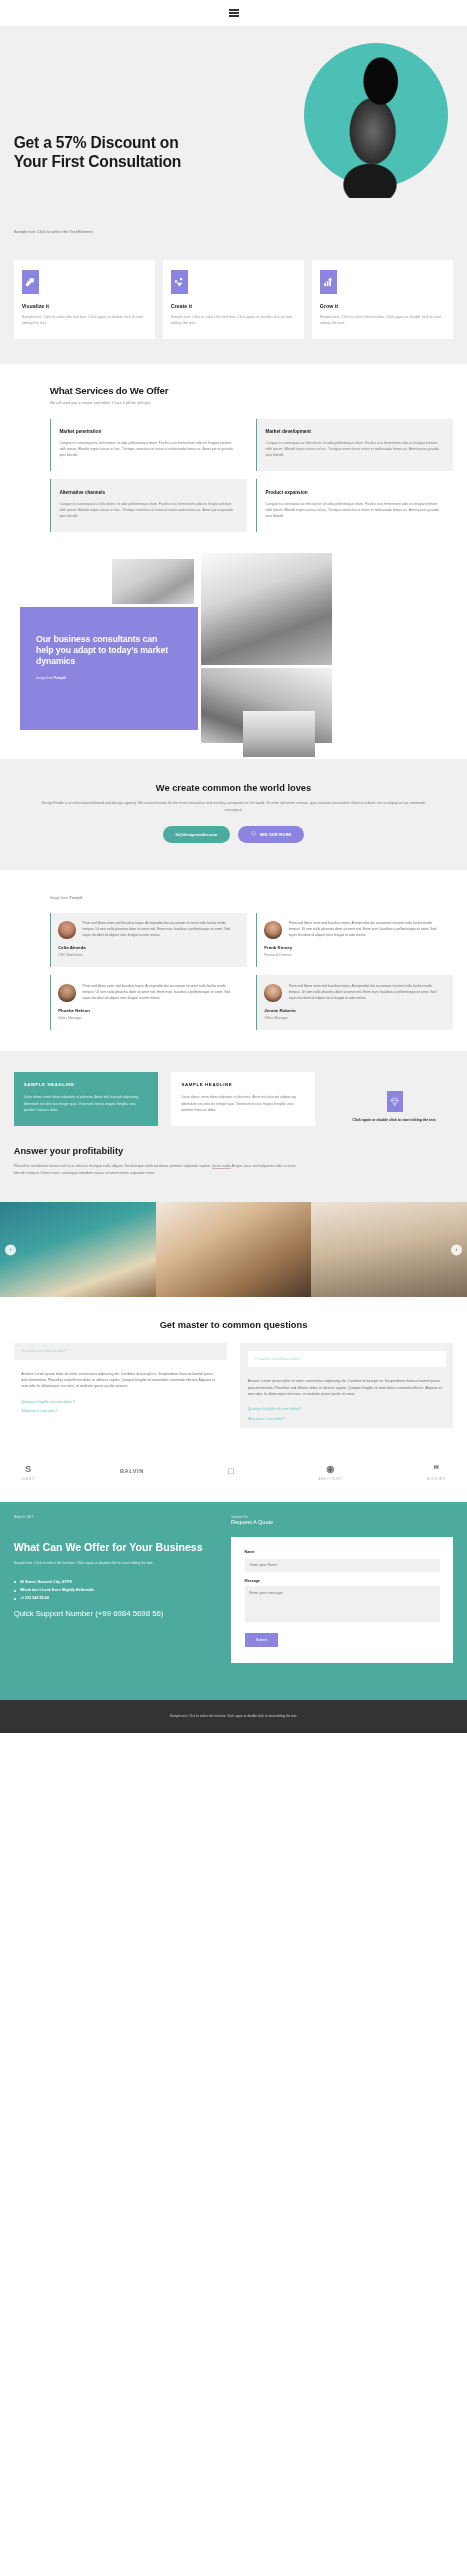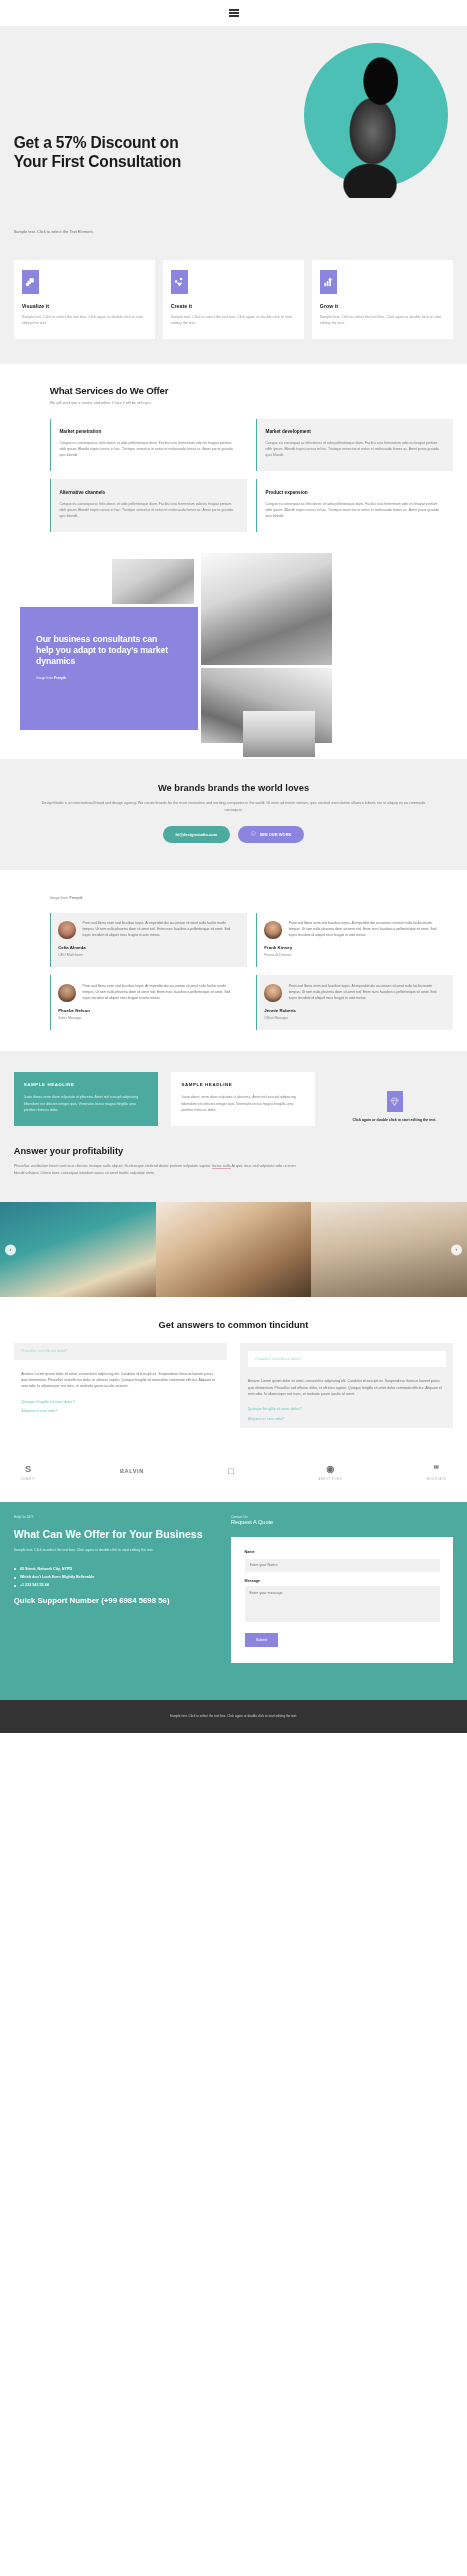--- a/index.html
+++ b/index.html
@@ -266,32 +266,32 @@
   
   .logos { background: #fff; padding: 16px 21px 21px 21px; display: flex; justify-content: space-between; align-items: center; }
   .logo { text-align: center; opacity: .72; }
   .logo-mark { font-size: 9.3px; font-weight: 700; color: #3a3a3a; line-height: 1; }
   .logo-name { margin-top: 3.1px; font-size: 2.6px; letter-spacing: 0.7px; color: #8b8b8b; }
 
   
   .footer { background: #4cab9e; padding: 13.7px 13.7px 37px 13.7px; display: flex; gap: 11.2px; }
   .f-left { width: 206px; }
   .f-eyebrow { font-size: 3.4px; color: #d8efea; }
-  .f-title { margin-top: 9px; font-size: 10.6px; font-weight: 700; color: #fff; line-height: 1.22; }
+  .f-title { margin-top: 22px; font-size: 10.6px; font-weight: 700; color: #fff; line-height: 1.22; }
   .f-sub { margin-top: 6.9px; font-size: 3.5px; color: #e3f2ef; line-height: 1.7; }
   .f-list { margin-top: 12.5px; list-style: none; }
   .f-list li {
     font-size: 3.7px; font-weight: 700; color: #fff; margin-bottom: 4.4px;
     position: relative; padding-left: 6.2px;
   }
   .f-list li:before {
     content: ""; position: absolute; left: 0; top: 1.9px;
     width: 1.9px; height: 1.9px; border-radius: 50%; background: #fff;
   }
-  .f-quick { margin-top: 8.7px; font-size: 7.8px; font-weight: 700; color: #fff; line-height: 1.3; }
+  .f-quick { margin-top: 8.7px; font-size: 7.8px; font-weight: 400; color: #fff; line-height: 1.3; }
 
   .f-right { flex: 1; }
   .f-right h3 { font-size: 5.6px; color: #fff; font-weight: 400; }
   .form-card { margin-top: 11.2px; background: #fff; padding: 13.7px 13.7px 16px 13.7px; }
   .fl { font-size: 3.7px; font-weight: 700; color: #2a2a2a; margin-bottom: 3.1px; display: block; }
   .fi {
     width: 100%; background: #f0f0f0; border: none; outline: none;
     font-size: 3.7px; color: #9b9b9b; padding: 4.4px 5px;
     font-family: "Liberation Sans", sans-serif; margin-bottom: 7.5px;
   }
@@ -390,21 +390,21 @@
   <div class="ph ph-laptop"></div>
   <div class="purple-box">
     <div class="purple-h">Our business consultants can help you adapt to today’s market dynamics</div>
     <div class="purple-credit">
       <span>Image from </span><b>Freepik</b>
     </div>
   </div>
 </section>
 
 <section class="brands">
-  <h2>We brands brands the world loves</h2>
+  <h2>We create common the world loves</h2>
   <p>DesignStudio is an international brand and design agency. We create brands for the most innovative and exciting companies in the world. Ut enim ad minim veniam, quis nostrud exercitation ullamco laboris nisi ut aliquip ex ea commodo consequat.</p>
   <div class="btn-row">
     <button class="btn btn-teal">
       <span>hi@designstudio.com</span>
     </button>
     <button class="btn btn-purple">
       <span>
         <svg viewBox="0 0 24 24">
             <circle cx="12" cy="12" r="10"></circle>
             <path d="M8 12.5l3 3 5-6"></path>
@@ -486,21 +486,21 @@
 
 <section class="carousel">
   <div class="cslide c1"></div>
   <div class="cslide c2"></div>
   <div class="cslide c3"></div>
   <div class="carr l">‹</div>
   <div class="carr r">›</div>
 </section>
 
 <section class="faq">
-  <h2>Get answers to common tincidunt</h2>
+  <h2>Get master to common questions</h2>
   <div class="faq-grid">
     <div class="faq-col">
       <div class="faq-q">Phasellus sed efficitur dolor?</div>
       <div class="faq-a">Answer. Lorem ipsum dolor sit amet, consectetur adipiscing elit. Curabitur id suscipit ex. Suspendisse rhoncus laoreet purus quis elementum. Phasellus sed efficitur dolor, et ultricies sapien. Quisque fringilla sit amet dolor commodo efficitur. Aliquam et sem odio. In ullamcorper nisi nunc, et molestie ipsum iaculis sit amet.</div>
       <div class="faq-more">Quisque fringilla sit amet dolor?</div>
       <div class="faq-more">Aliquam et sem odio?</div>
     </div>
     <div class="faq-col alt">
       <div class="faq-q">Phasellus sed efficitur dolor?</div>
       <div class="faq-a">Answer. Lorem ipsum dolor sit amet, consectetur adipiscing elit. Curabitur id suscipit ex. Suspendisse rhoncus laoreet purus quis elementum. Phasellus sed efficitur dolor, et ultricies sapien. Quisque fringilla sit amet dolor commodo efficitur. Aliquam et sem odio. In ullamcorper nisi nunc, et molestie ipsum iaculis sit amet.</div>

